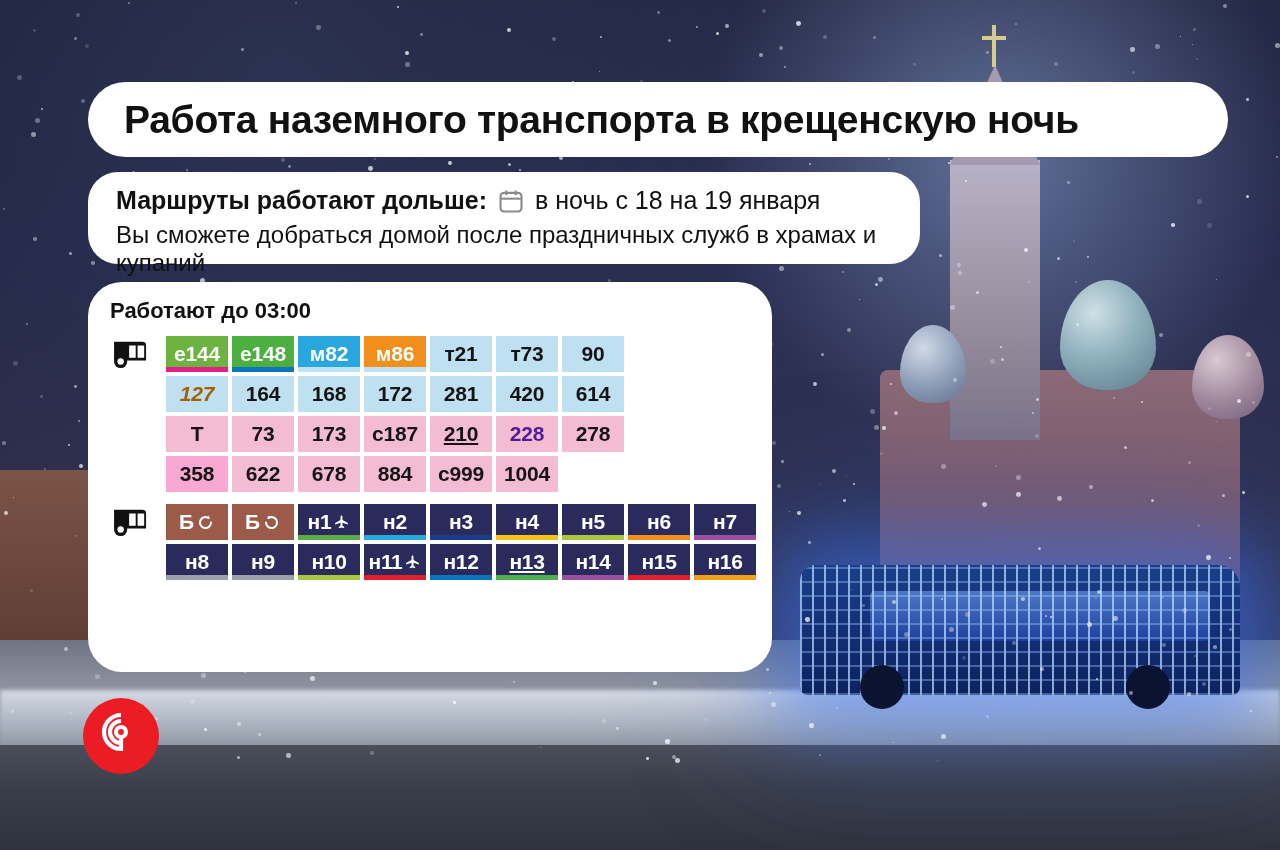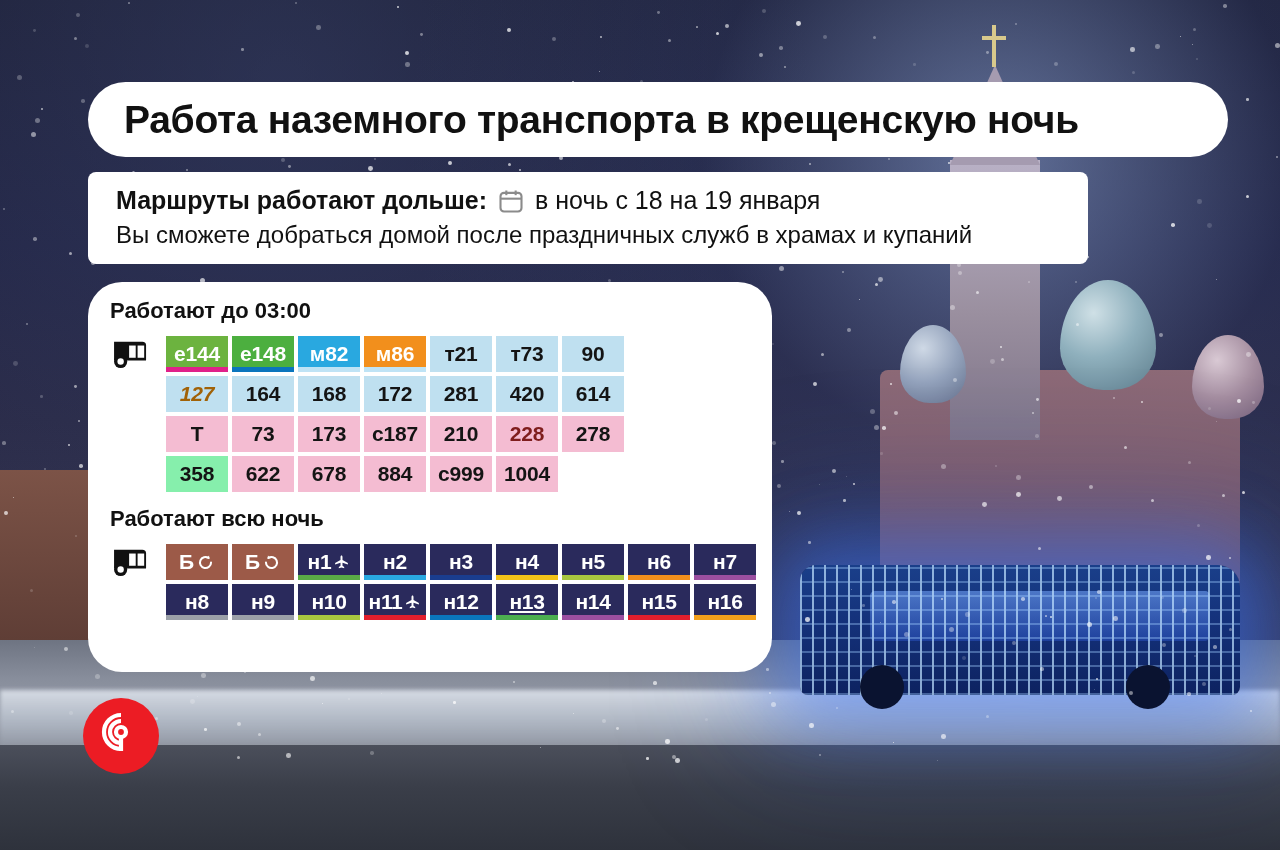--- a/index.html
+++ b/index.html
@@ -103,21 +103,21 @@
   .snow{ position:absolute; inset:0; pointer-events:none; }
   .flake{ position:absolute; border-radius:50%; background:rgba(255,255,255,.85); }
 
   
   .card{ position:absolute; background:#fff; border-radius:30px; }
 
   #title-card{ left:88px; top:82px; width:1140px; height:75px; border-radius:38px;
                display:flex; align-items:center; padding:0 36px; }
   #title-card h1{ font-size:39px; font-weight:bold; color:#111; letter-spacing:-.3px; white-space:nowrap;}
 
-  #sub-card{ left:88px; top:172px; width:1000px; height:92px; border-radius:8px; padding:14px 28px 0 28px;}
+  #sub-card{ left:88px; top:172px; width:832px; height:92px; border-radius:30px; padding:14px 28px 0 28px;}
   .sub-line1{ display:flex; align-items:center; gap:10px; font-size:25px; color:#111; }
   .sub-line1 .bold{ font-weight:bold; }
   .sub-line2{ font-size:24px; color:#111; margin-top:6px; }
   .cal-ico{ width:28px; height:28px; flex:0 0 28px; }
 
   #routes-card{ left:88px; top:282px; width:684px; height:390px; border-radius:34px; padding:16px 22px 0 22px; }
 
   .sec-head{ font-size:22px; font-weight:bold; color:#111; }
   #zel-head{ position:absolute; left:598px; top:298px; font-size:22px; font-weight:bold; color:#111; }
 
@@ -712,54 +712,53 @@
           </div>
         <div class="cell" style="background:#f4bcd2;color:#141414;">
             <span>73</span>
           </div>
         <div class="cell" style="background:#f4bcd2;color:#141414;">
             <span>173</span>
           </div>
         <div class="cell" style="background:#f4bcd2;color:#141414;">
             <span>с187</span>
           </div>
-        <div class="cell" style="background:#f4bcd2;color:#141414;">
+        <div class="cell" style="background:#f4bcd2;color:#141414;text-decoration:underline;">
             <span>210</span>
           </div>
-        <div class="cell" style="background:#f4bcd2;color:#7f1d1d;">
+        <div class="cell" style="background:#f4bcd2;color:#4c1d95;">
             <span>228</span>
           </div>
         <div class="cell" style="background:#f4bcd2;color:#141414;text-align:right;">
             <span>278</span>
           </div>
       </div>
       <div class="row">
         <span class="ico-col"></span>
-        <div class="cell" style="background:#86efac;color:#141414;">
+        <div class="cell" style="background:#f9a8d4;color:#141414;">
             <span>358</span>
           </div>
         <div class="cell" style="background:#f4bcd2;color:#141414;">
             <span>622</span>
           </div>
         <div class="cell" style="background:#f4bcd2;color:#141414;">
             <span>678</span>
           </div>
         <div class="cell" style="background:#f4bcd2;color:#141414;">
             <span>884</span>
           </div>
         <div class="cell" style="background:#f4bcd2;color:#141414;">
             <span>с999</span>
           </div>
         <div class="cell" style="background:#f4bcd2;color:#141414;">
             <span>1004</span>
           </div>
       </div>
     </div>
 
-  <div class="sec-head" id="night-head">Работают всю ночь</div>
   <div class="rows" id="rows-night">
       <div class="row">
         <span class="ico-col">
     <svg class="bus-ico" viewBox="0 0 44 34" fill="#111">
       <path d="M4 4h30a4 4 0 0 1 4 4v16H4z"></path>
       <rect x="20" y="8" width="7" height="13" fill="#fff"></rect>
       <rect x="29" y="8" width="7" height="13" fill="#fff"></rect>
       <circle cx="11" cy="25" r="7" fill="#111"></circle>
       <circle cx="11" cy="25" r="3.4" fill="#fff"></circle>
     </svg>

